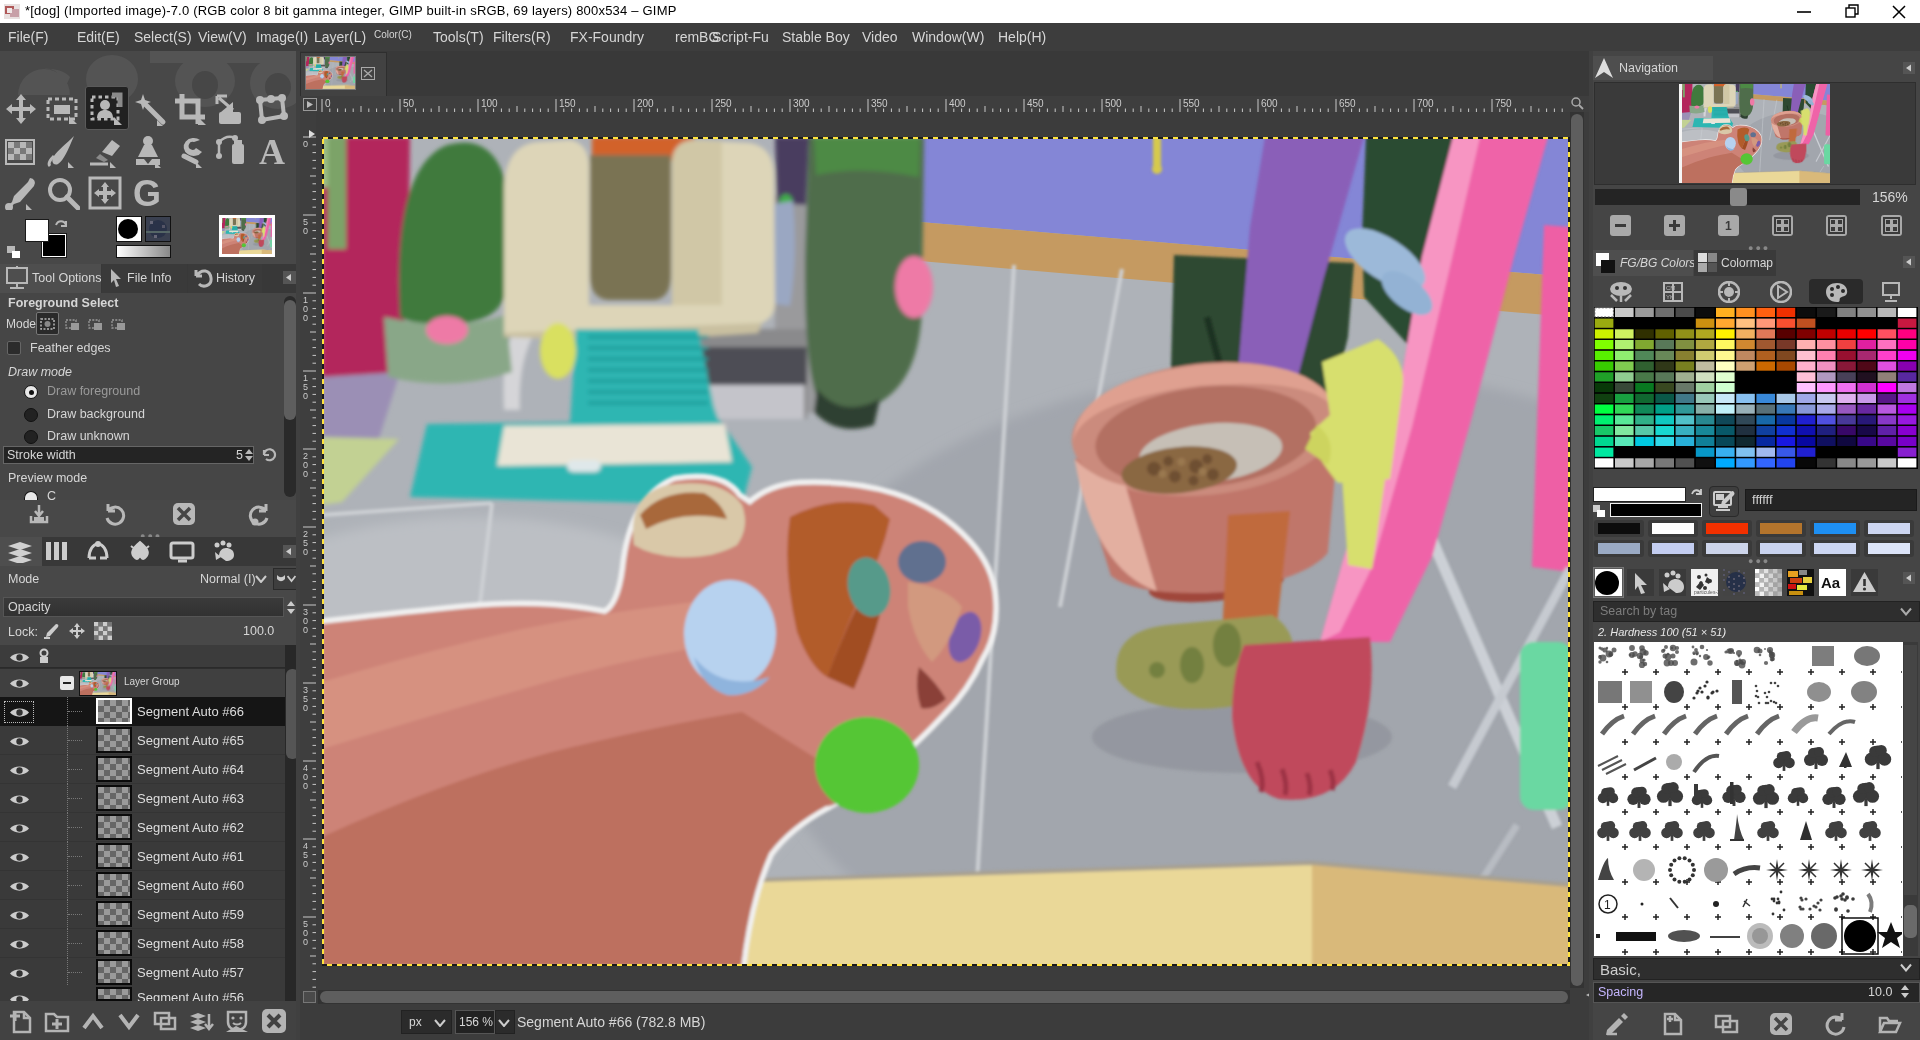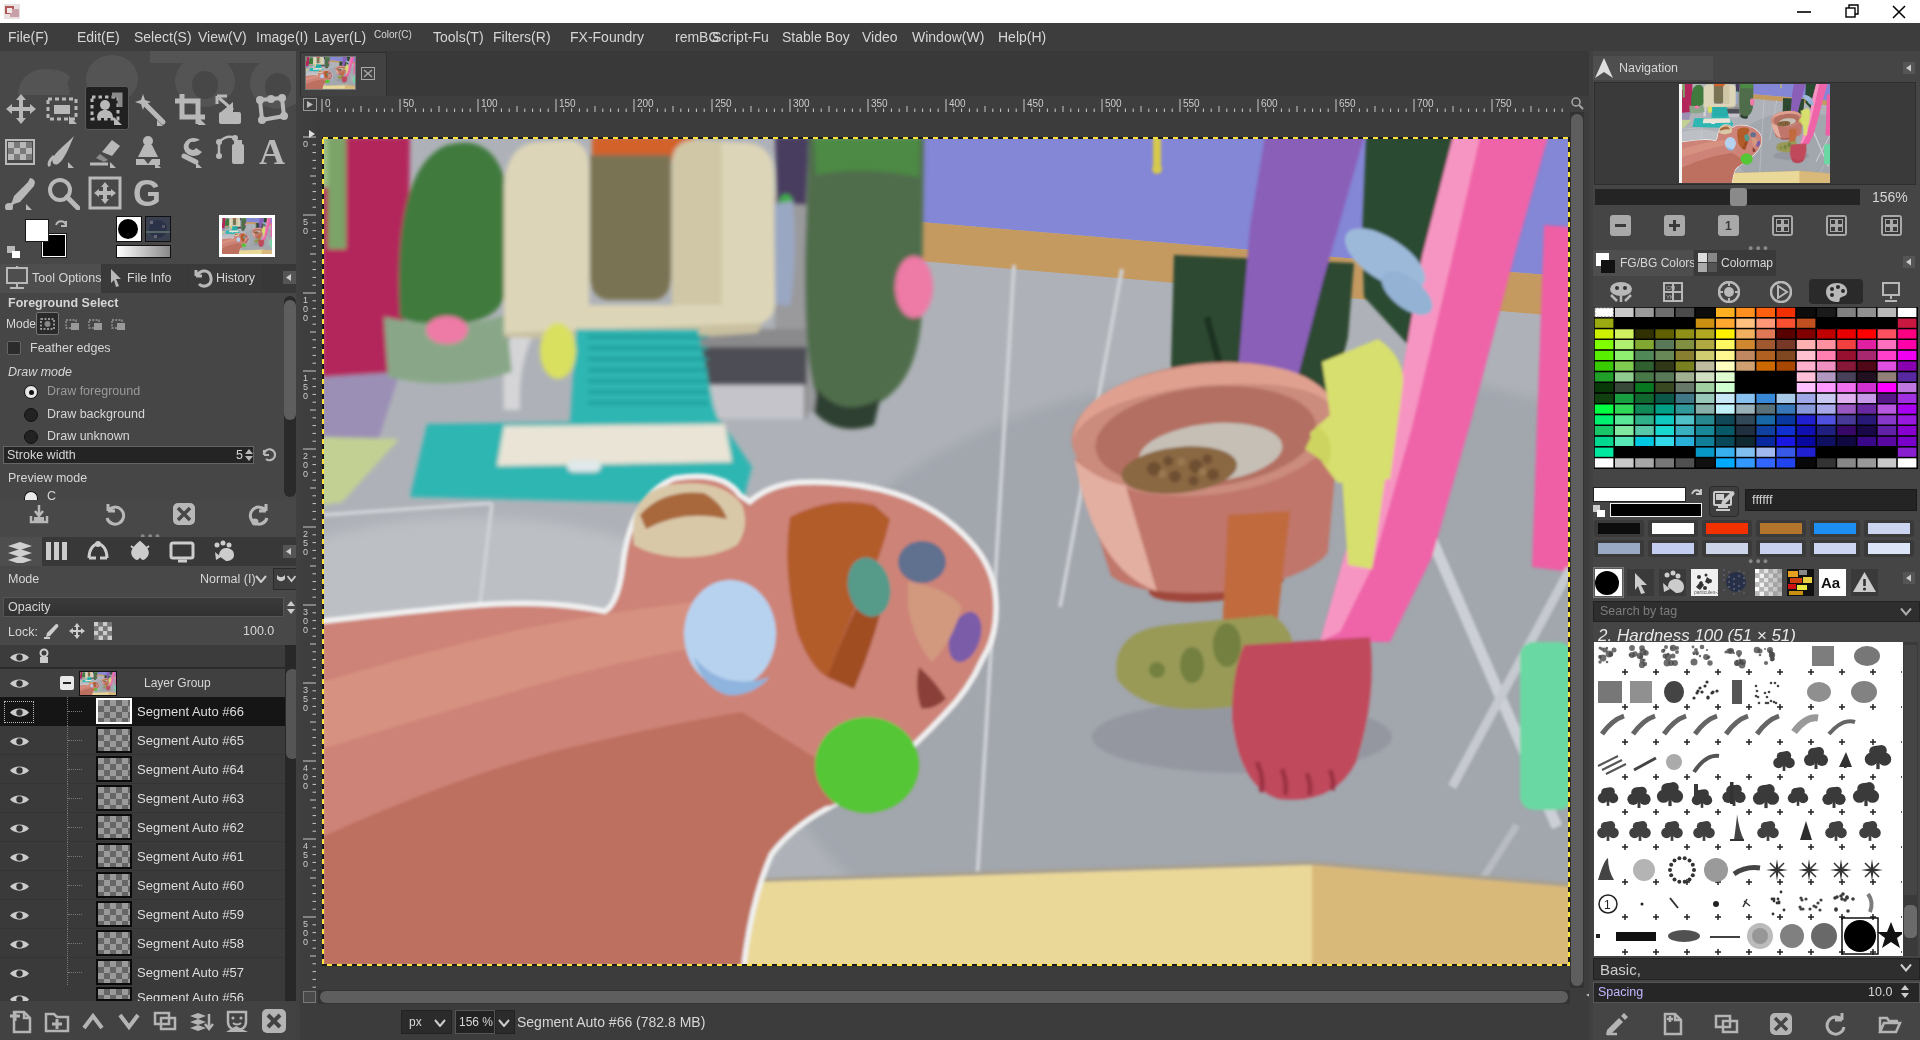--- a/index.html
+++ b/index.html
@@ -8,20 +8,21 @@
 .tx{color:#d6d6d6;font-size:13px;white-space:nowrap;}
 </style>
 </head><body>
 <div class="a" style="left:0;top:0;width:1920px;height:23px;background:#ffffff;">
     <svg class="a" style="left:4px;top:4px" width="16" height="15" viewBox="0 0 16 15">
       <rect x="0" y="0" width="16" height="15" fill="#e8e0e0"></rect>
       <rect x="1" y="2" width="9" height="8" fill="#b05858"></rect>
       <rect x="6" y="5" width="9" height="8" fill="#c8a0a8"></rect>
       <rect x="3" y="4" width="5" height="5" fill="#f0e8e8"></rect>
     </svg>
+    <div class="a" style="left:25px;top:3px;font-size:13px;color:#000;letter-spacing:0.2px;">*[dog] (Imported image)-7.0 (RGB color 8 bit gamma integer, GIMP built-in sRGB, 69 layers) 800x534 – GIMP</div>
     <svg class="a" style="left:1790px;top:0" width="120" height="23" viewBox="0 0 120 23">
       <path d="M7 12 h14" stroke="#000" stroke-width="1.6"></path>
       <rect x="56" y="8" width="9" height="9" fill="none" stroke="#000" stroke-width="1.4"></rect>
       <path d="M59 8 v-3 h9 v9 h-3" fill="none" stroke="#000" stroke-width="1.4"></path>
       <path d="M103 6 l12 12 M115 6 l-12 12" stroke="#000" stroke-width="1.5"></path>
     </svg>
   </div>
 <div class="a" style="left:0;top:23px;width:1920px;height:28px;background:#3d3d3d;">
     <div class="a tx" style="left:8px;top:6px;font-size:14px;">File(F)</div>
     <div class="a tx" style="left:77px;top:6px;font-size:14px;">Edit(E)</div>
@@ -358,21 +359,21 @@
 <svg class="a" style="left:10px;top:677px" width="19" height="13" viewBox="0 0 19 13">
     <path d="M0 6.5 C4 1 15 1 19 6.5 C15 12 4 12 0 6.5z" fill="#ccc"></path>
     <circle cx="9.5" cy="6.5" r="3.2" fill="#333"></circle>
   </svg>
 <div class="a" style="left:60px;top:676px;width:14px;height:14px;background:#e8e8e8;border-radius:2px;"></div>
 <div class="a" style="left:63px;top:682px;width:8px;height:2px;background:#222;"></div>
 <div class="a" style="left:79px;top:671px;width:38px;height:25px;border:1px solid #111;"></div>
 <svg class="a" style="left:80px;top:672px" width="36" height="23" viewBox="0 0 1248 829" preserveAspectRatio="none">
     <use href="#scene"></use>
   </svg>
-<div class="a tx" style="left:124px;top:676px;font-size:12px;margin-left:20px;">Layer Group</div>
+<div class="a tx" style="left:124px;top:676px;font-size:10px;">Layer Group</div>
 <div class="a" style="left:0;top:697px;width:285px;height:29px;background:#151515;"></div>
 <div class="a" style="left:4px;top:701px;width:30px;height:22px;border:1px dotted #bbb;"></div>
 <svg class="a" style="left:10px;top:706px" width="19" height="13" viewBox="0 0 19 13">
     <path d="M0 6.5 C4 1 15 1 19 6.5 C15 12 4 12 0 6.5z" fill="#ccc"></path>
     <circle cx="9.5" cy="6.5" r="3.2" fill="#333"></circle>
   </svg>
 <div class="a" style="left:67px;top:697px;width:1px;height:29px;border-left:1px dotted #777;"></div>
 <div class="a" style="left:68px;top:711px;width:14px;height:1px;border-top:1px dotted #777;"></div>
 <div class="a" style="left:96px;top:698px;width:36px;height:26px;border:2px solid #fff;"></div>
 <svg class="a" style="left:98px;top:700px" width="32" height="22" viewBox="0 0 32 22">
@@ -1080,21 +1081,21 @@
     <rect x="5" y="12" width="4" height="4" fill="#3a3a3a"></rect>
     <rect x="12" y="12" width="4" height="4" fill="#3a3a3a"></rect>
   </svg>
 <div class="a" style="left:1748px;top:243px;color:#888;font-size:9px;letter-spacing:2px;">●●●</div>
 <div class="a" style="left:1593px;top:250px;width:327px;height:230px;background:#454545;"></div>
 <div class="a" style="left:1593px;top:250px;width:100px;height:26px;background:#4e4e4e;"></div>
 <svg class="a" style="left:1595px;top:252px" width="22" height="22" viewBox="0 0 22 22">
     <rect x="1" y="1" width="13" height="13" fill="#fff"></rect>
     <rect x="6" y="8" width="14" height="13" fill="#111"></rect>
   </svg>
-<div class="a tx" style="left:1620px;top:256px;font-size:12px;">FG/BG Colors</div>
+<div class="a tx" style="left:1620px;top:256px;font-size:12px;font-style:italic;">FG/BG Colors</div>
 <div class="a" style="left:1694px;top:250px;width:82px;height:26px;background:#3a3a3a;"></div>
 <svg class="a" style="left:1697px;top:252px" width="22" height="22" viewBox="0 0 22 22">
     <rect x="1" y="1" width="9" height="9" fill="#ddd"></rect>
     <rect x="11" y="1" width="9" height="9" fill="#888"></rect>
     <rect x="1" y="11" width="9" height="9" fill="#aaa"></rect>
     <rect x="11" y="11" width="9" height="9" fill="#555"></rect>
   </svg>
 <div class="a tx" style="left:1721px;top:256px;font-size:12px;">Colormap</div>
 <svg class="a" style="left:1903px;top:256px" width="12" height="12" viewBox="0 0 12 12">
     <rect width="12" height="12" fill="#555"></rect>
@@ -1546,21 +1547,21 @@
   </svg>
 <svg class="a" style="left:1903px;top:572px" width="12" height="12" viewBox="0 0 12 12">
     <rect width="12" height="12" fill="#555"></rect>
     <path d="M8 2.5 v7 l-5-3.5z" fill="#ccc"></path>
   </svg>
 <div class="a" style="left:1593px;top:601px;width:327px;height:21px;background:#2e2e2e;border:1px solid #222;"></div>
 <div class="a" style="left:1600px;top:604px;color:#7d7d7d;font-size:12.5px;">Search by tag</div>
 <svg class="a" style="left:1900px;top:607px" width="12" height="9" viewBox="0 0 12 9">
     <path d="M1 1.5 l5 6 5-6" fill="none" stroke="#aaa" stroke-width="2"></path>
   </svg>
-<div class="a" style="left:1598px;top:626px;color:#e8e8e8;font-size:17px;font-style:italic;">2. Hardness 100 (51 × 51)</div>
+<div class="a" style="left:1598px;top:626px;color:#e8e8e8;font-size:11px;font-style:italic;">2. Hardness 100 (51 × 51)</div>
 <div class="a" style="left:1594px;top:642px;width:324px;height:314px;background:#fff;"></div>
 <svg class="a" style="left:1594px;top:642px" width="308" height="314" viewBox="0 0 308 314">
     <path d="M28 30 h6 M31 27 v6 M28 65 h6 M31 62 v6 M28 100 h6 M31 97 v6 M28 135 h6 M31 132 v6 M28 170 h6 M31 167 v6 M28 205 h6 M31 202 v6 M28 240 h6 M31 237 v6 M28 275 h6 M31 272 v6 M28 310 h6 M31 307 v6 M59 30 h6 M62 27 v6 M59 65 h6 M62 62 v6 M59 100 h6 M62 97 v6 M59 135 h6 M62 132 v6 M59 170 h6 M62 167 v6 M59 205 h6 M62 202 v6 M59 240 h6 M62 237 v6 M59 275 h6 M62 272 v6 M59 310 h6 M62 307 v6 M90 30 h6 M93 27 v6 M90 65 h6 M93 62 v6 M90 100 h6 M93 97 v6 M90 135 h6 M93 132 v6 M90 170 h6 M93 167 v6 M90 205 h6 M93 202 v6 M90 240 h6 M93 237 v6 M90 275 h6 M93 272 v6 M90 310 h6 M93 307 v6 M121 30 h6 M124 27 v6 M121 65 h6 M124 62 v6 M121 100 h6 M124 97 v6 M121 135 h6 M124 132 v6 M121 170 h6 M124 167 v6 M121 205 h6 M124 202 v6 M121 240 h6 M124 237 v6 M121 275 h6 M124 272 v6 M121 310 h6 M124 307 v6 M152 30 h6 M155 27 v6 M152 65 h6 M155 62 v6 M152 100 h6 M155 97 v6 M152 135 h6 M155 132 v6 M152 170 h6 M155 167 v6 M152 205 h6 M155 202 v6 M152 240 h6 M155 237 v6 M152 275 h6 M155 272 v6 M152 310 h6 M155 307 v6 M183 30 h6 M186 27 v6 M183 65 h6 M186 62 v6 M183 100 h6 M186 97 v6 M183 135 h6 M186 132 v6 M183 170 h6 M186 167 v6 M183 205 h6 M186 202 v6 M183 240 h6 M186 237 v6 M183 275 h6 M186 272 v6 M183 310 h6 M186 307 v6 M214 30 h6 M217 27 v6 M214 65 h6 M217 62 v6 M214 100 h6 M217 97 v6 M214 135 h6 M217 132 v6 M214 170 h6 M217 167 v6 M214 205 h6 M217 202 v6 M214 240 h6 M217 237 v6 M214 275 h6 M217 272 v6 M214 310 h6 M217 307 v6 M245 30 h6 M248 27 v6 M245 65 h6 M248 62 v6 M245 100 h6 M248 97 v6 M245 135 h6 M248 132 v6 M245 170 h6 M248 167 v6 M245 205 h6 M248 202 v6 M245 240 h6 M248 237 v6 M245 275 h6 M248 272 v6 M245 310 h6 M248 307 v6 M276 30 h6 M279 27 v6 M276 65 h6 M279 62 v6 M276 100 h6 M279 97 v6 M276 135 h6 M279 132 v6 M276 170 h6 M279 167 v6 M276 205 h6 M279 202 v6 M276 240 h6 M279 237 v6 M276 275 h6 M279 272 v6 M276 310 h6 M279 307 v6 M307 30 h6 M310 27 v6 M307 65 h6 M310 62 v6 M307 100 h6 M310 97 v6 M307 135 h6 M310 132 v6 M307 170 h6 M310 167 v6 M307 205 h6 M310 202 v6 M307 240 h6 M310 237 v6 M307 275 h6 M310 272 v6 M307 310 h6 M310 307 v6 " stroke="#222" stroke-width="1.5"></path>
     <g transform="translate(14,14)">
       <circle cx="-3" cy="-6" r="2.6" fill="#4a4a4a" opacity="0.8"></circle>
       <circle cx="-8" cy="1" r="1.9" fill="#4a4a4a" opacity="0.8"></circle>
       <circle cx="-8" cy="0" r="1.1" fill="#4a4a4a" opacity="0.8"></circle>
       <circle cx="-1" cy="-8" r="1.2" fill="#4a4a4a" opacity="0.8"></circle>
       <circle cx="-1" cy="6" r="1.3" fill="#4a4a4a" opacity="0.8"></circle>
       <circle cx="-5" cy="2" r="3.4" fill="#4a4a4a" opacity="0.8"></circle>

